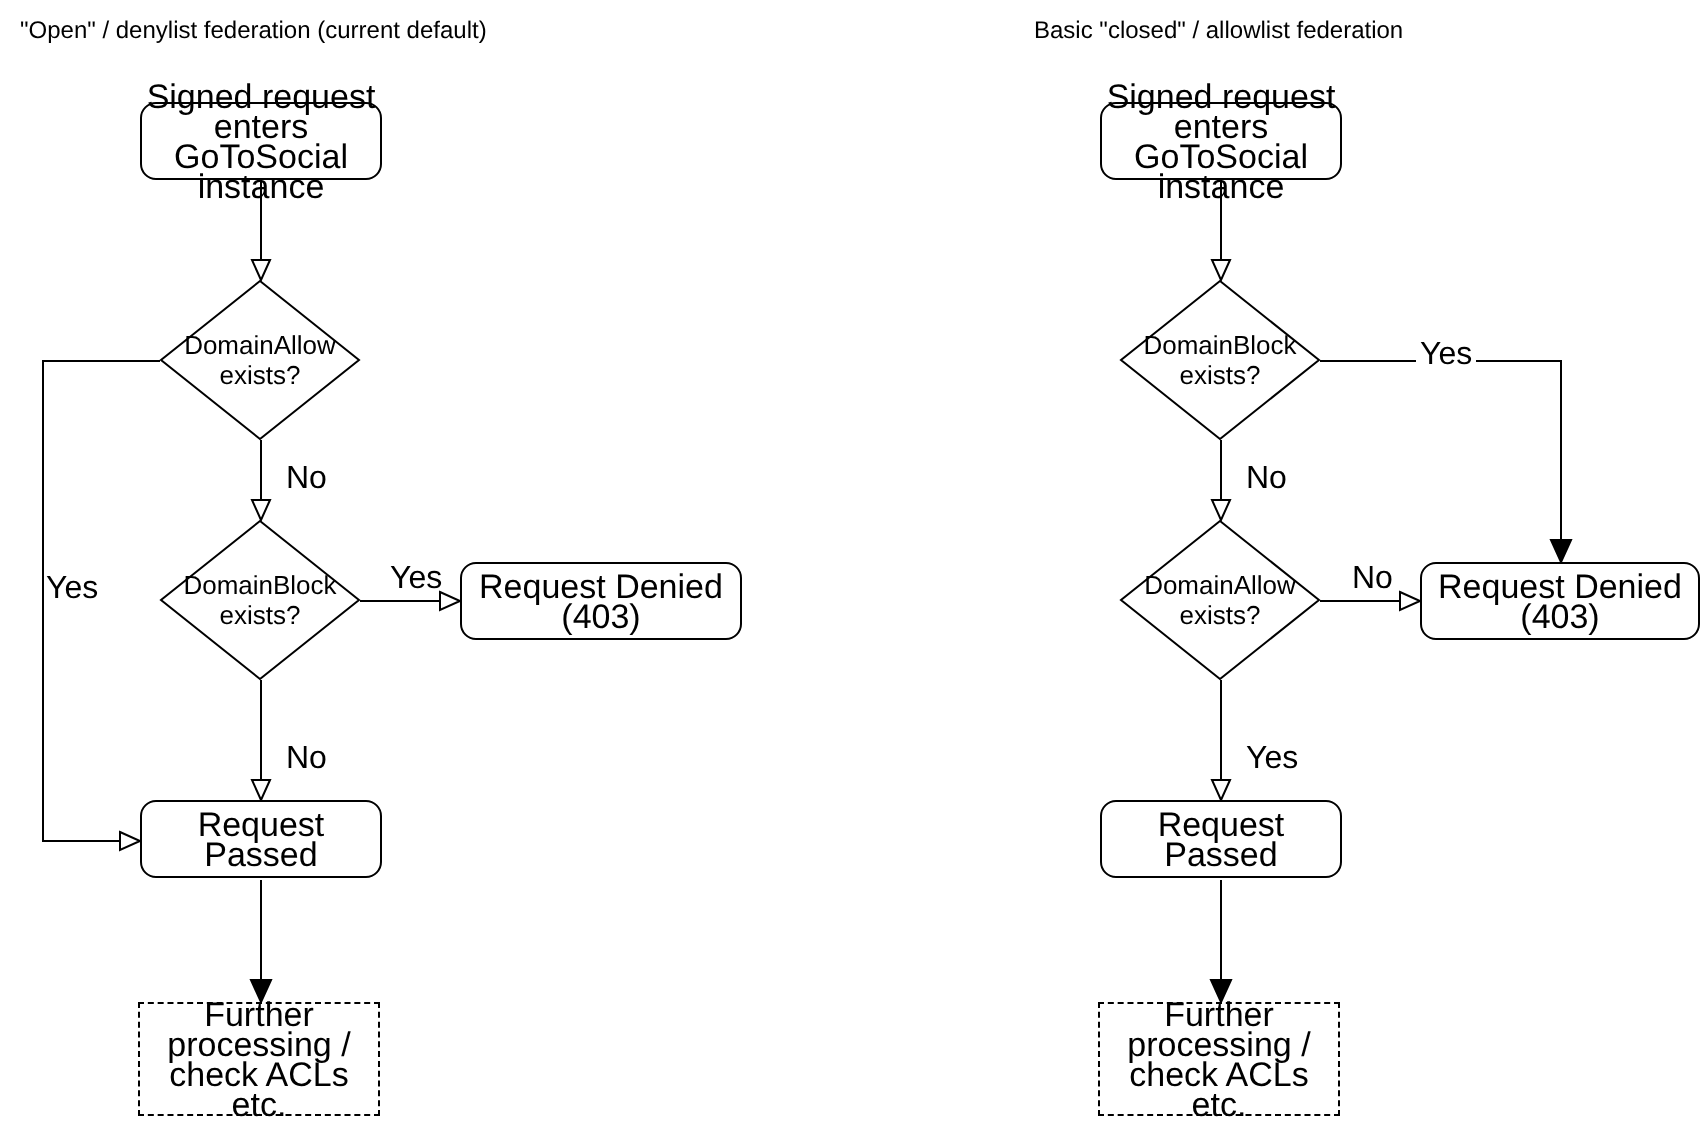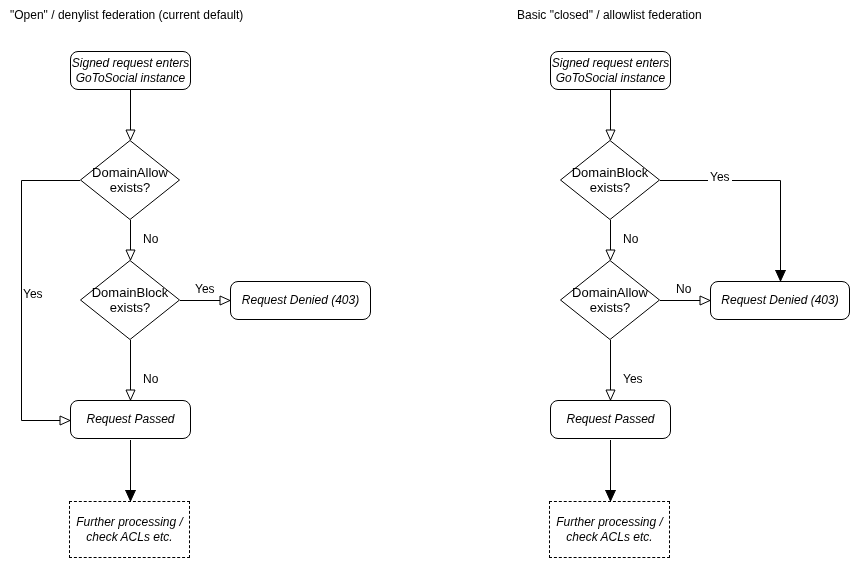--- a/index.html
+++ b/index.html
@@ -35,25 +35,24 @@
     top: 0;
     overflow: visible;
   }
   .node {
     position: absolute;
     box-sizing: border-box;
     display: flex;
     align-items: center;
     justify-content: center;
     text-align: center;
-    font-size: 12px;
+    font-size: 17px;
     line-height: 15px;
     white-space: pre-line;
     background: #ffffff;
-    font-style: italic;
   }
   .rounded {
     border: 1px solid #000000;
     border-radius: 8px;
   }
   .dashed {
     border: 1px dashed #000000;
     border-radius: 0;
   }
   .diamond-wrap {
@@ -75,21 +74,21 @@
     display: flex;
     align-items: center;
     justify-content: center;
     text-align: center;
     font-size: 13px;
     line-height: 15px;
     white-space: pre-line;
   }
   .edge-label {
     position: absolute;
-    font-size: 12px;
+    font-size: 16px;
     line-height: 13px;
     white-space: nowrap;
   }
   .edge-label.on-line {
     background: #ffffff;
     padding: 0 2px;
   }
 </style>
 </head>
 <body>

